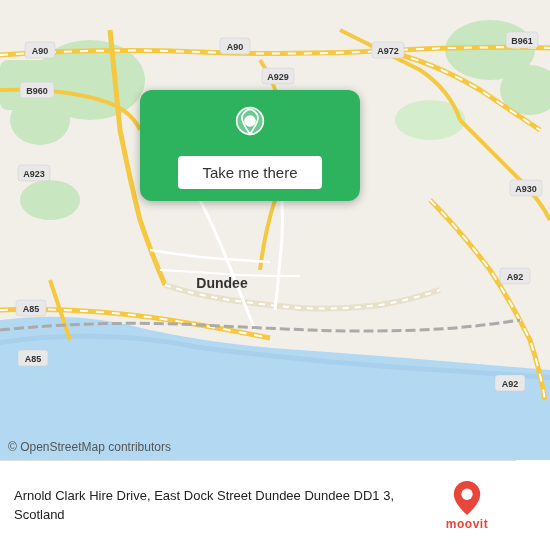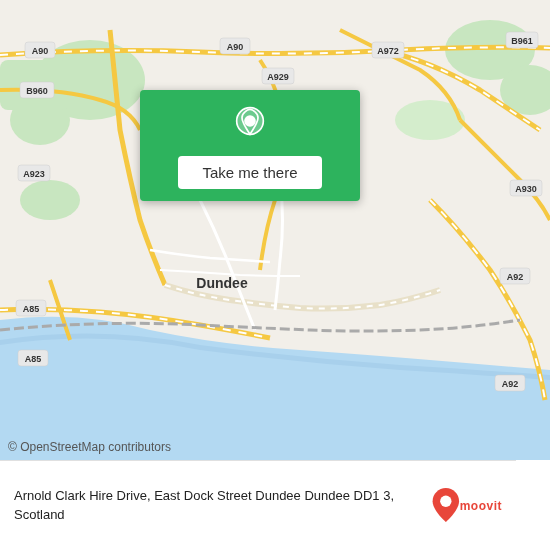--- a/index.html
+++ b/index.html
@@ -26,21 +26,21 @@
       height: 100%;
     }
 
     
     .location-card {
       position: absolute;
       top: 90px;
       left: 140px;
       width: 220px;
       background: #2db35d;
-      border-radius: 4px;
+      border-radius: 12px;
       padding: 16px 12px 12px;
       display: flex;
       flex-direction: column;
       align-items: center;
       box-shadow: 0 2px 10px rgba(0,0,0,0.3);
     }
 
     .pin-icon {
       width: 40px;
       height: 40px;
@@ -82,20 +82,21 @@
 
     .address-text {
       font-size: 13px;
       color: #222;
       line-height: 1.4;
       max-width: 420px;
     }
 
     .moovit-logo {
       display: flex;
+      flex-direction: column;
       align-items: center;
       min-width: 70px;
     }
 
     .moovit-pin {
       width: 28px;
       height: 34px;
       margin-bottom: 2px;
     }
 

